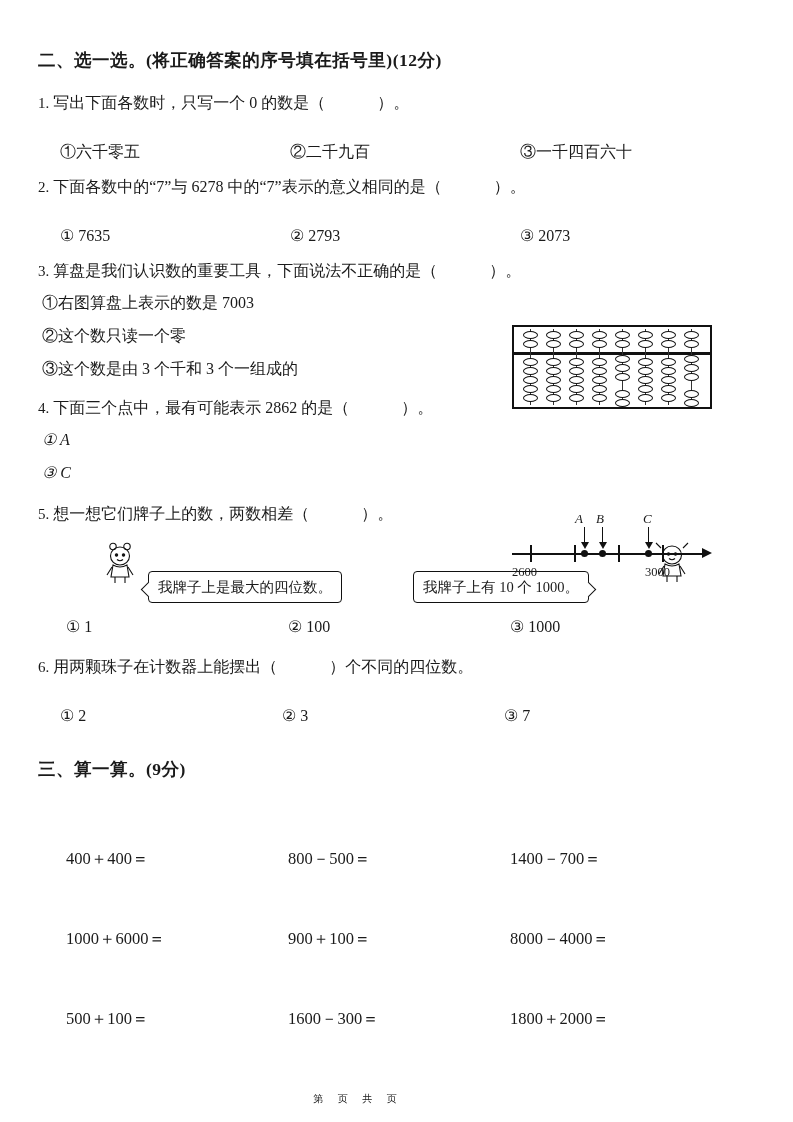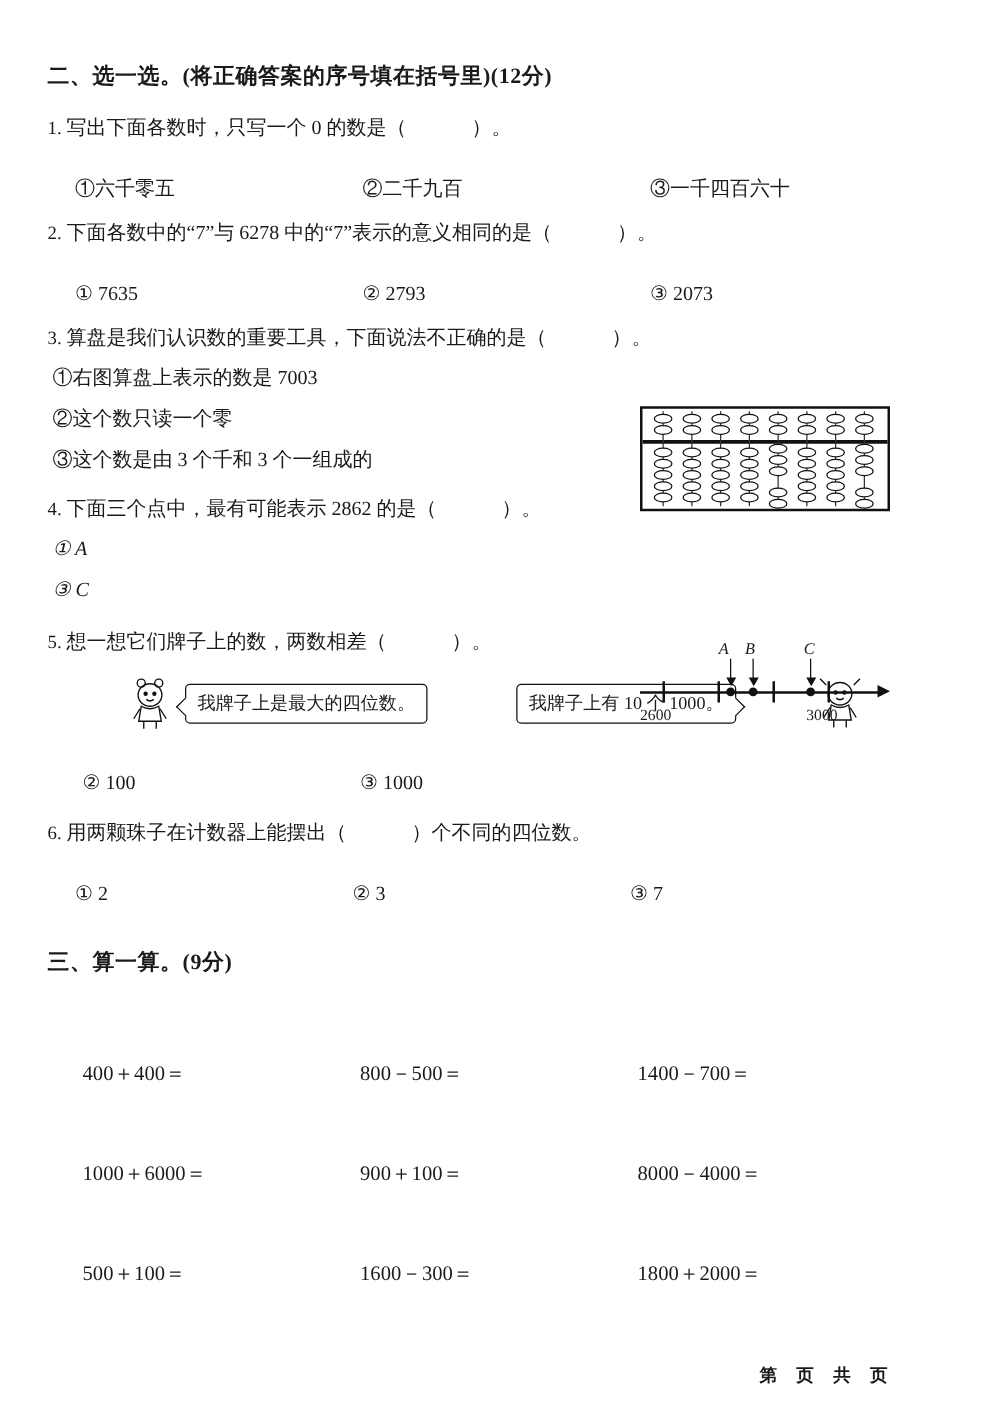--- a/index.html
+++ b/index.html
@@ -166,20 +166,21 @@
   }
   .sign {
     position: absolute;
     border: 1.4px solid #111;
     border-radius: 4px;
     background: #fff;
     font-size: 14.5px;
     padding: 6px 9px;
     white-space: nowrap;
     line-height: 18px;
+    margin-top: 24px;
   }
   .sign.left { left: 110px; top: 12px; }
   .sign.right { left: 375px; top: 12px; }
   .sign .tail {
     position: absolute;
     width: 10px; height: 10px;
     background: #fff;
     border-left: 1.4px solid #111;
     border-bottom: 1.4px solid #111;
     transform: rotate(45deg);
@@ -208,23 +209,23 @@
     display: flex;
     font-size: 16.5px;
     line-height: 36px;
     font-family: "Liberation Serif", serif;
   }
   .calc-row .c { width: 222px; white-space: nowrap; margin-top: 44px; }
   .footer {
     position: absolute;
     left: 0; right: 0;
     top: 1092px;
-    text-align: right;
-    font-size: 14px;
-    font-weight: bold;
+    text-align: center;
+    font-size: 10px;
+    font-weight: normal;
     letter-spacing: 6px;
   }
 </style>
 </head>
 <body>
 
 <div class="page">
   <div class="content">
 
     <div class="section-title">二、选一选。(将正确答案的序号填在括号里)(12分)</div>
@@ -324,20 +325,21 @@
             <circle cx="23.5" cy="15" r="1.2" fill="#111"></circle>
             <path d="M17 19.5 q3 2.5 6 0"></path>
             <path d="M13 25 q7 4 14 0 l2 12 h-18 z"></path>
             <path d="M12 27 l-5 8 M28 27 l5 8"></path>
             <path d="M15 37 v6 M25 37 v6"></path>
           </g>
         </svg>
       </div>
 
       <div class="opts" style="margin-left:28px;">
+        <span class="o opt-w2">① 1</span>
         <span class="o opt-w2">② 100</span>
         <span class="o">③ 1000</span>
       </div>
     </div>
 
     <div class="q" style="margin-top:10px;">
       <div class="q-line">
         <span class="q-num">6.</span>
         <span>用两颗珠子在计数器上能摆出（</span>
         <span class="blank"></span>

